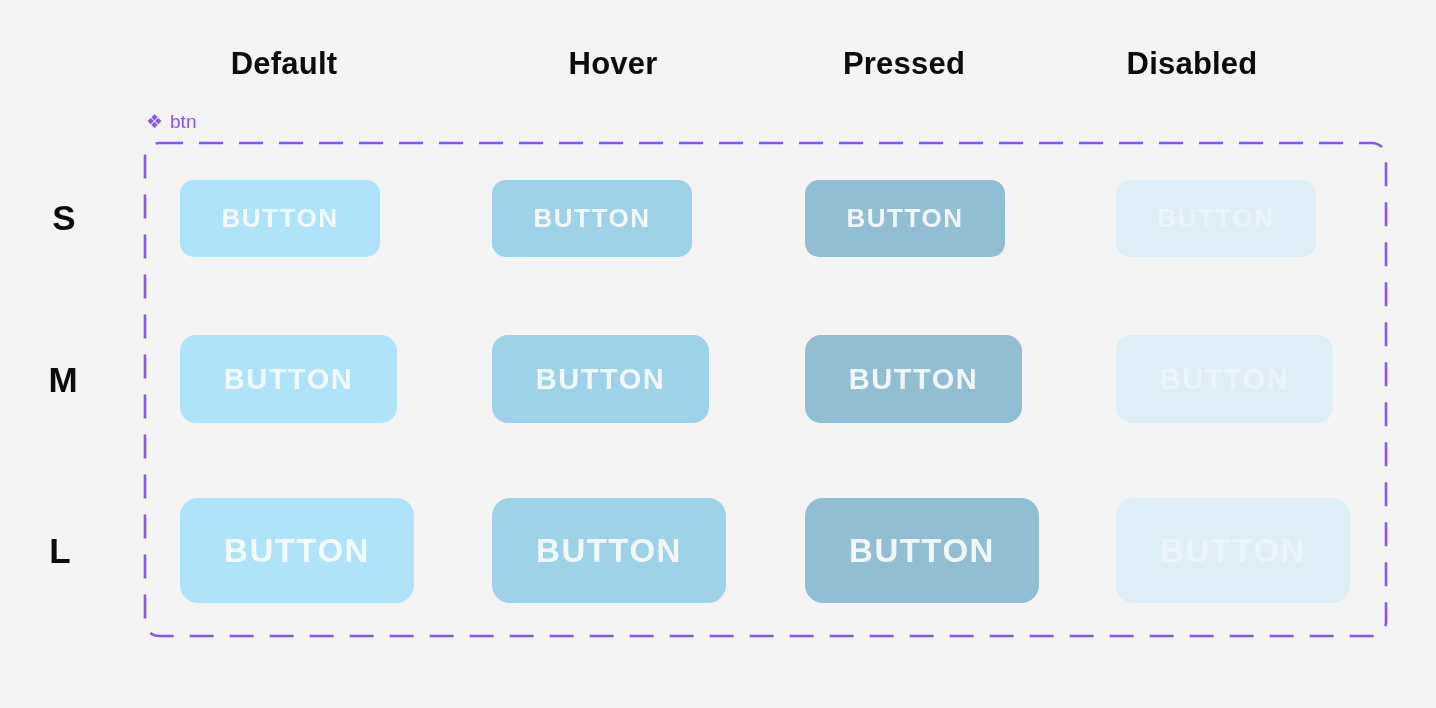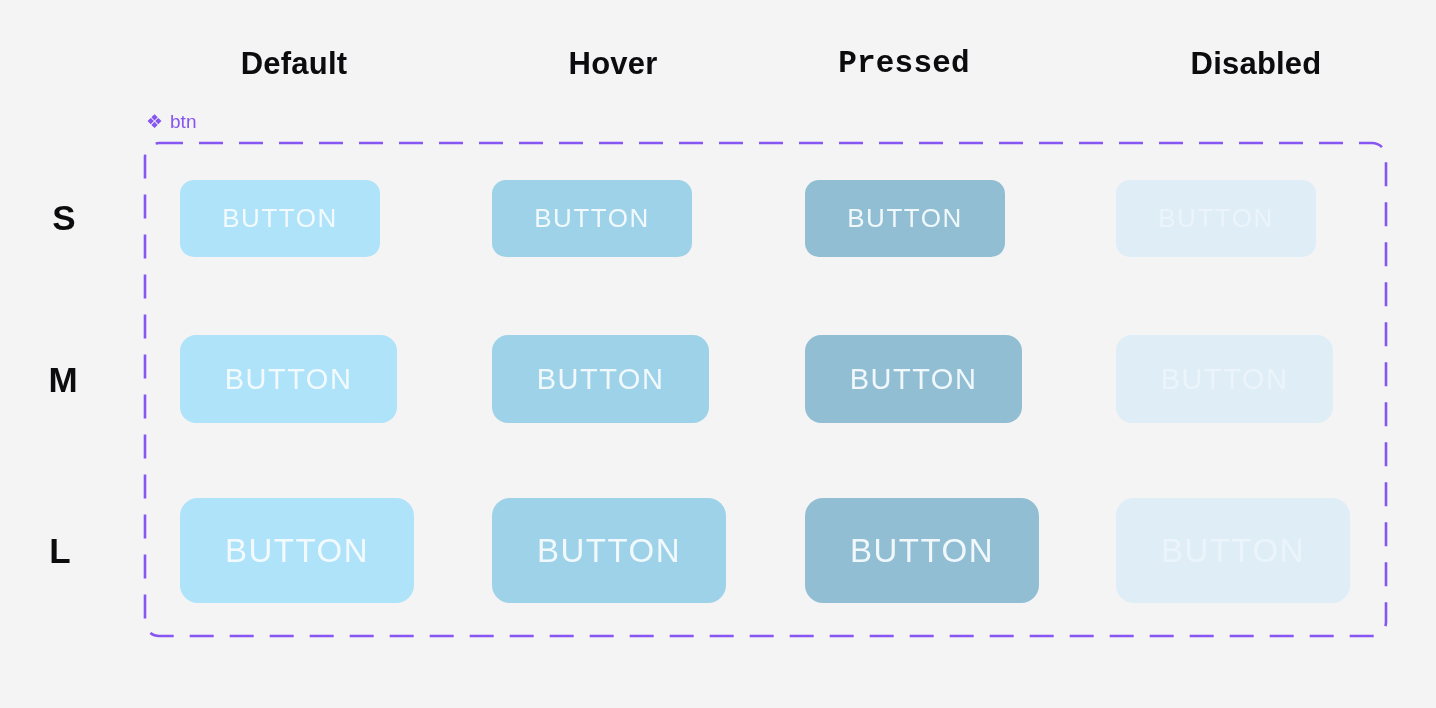--- a/index.html
+++ b/index.html
@@ -17,24 +17,24 @@
   .col-header {
     position: absolute;
     top: 46px;
     transform: translateX(-50%);
     font-size: 31px;
     font-weight: bold;
     color: #0C0C0E;
     letter-spacing: 0.2px;
     white-space: nowrap;
   }
-  #h-default  { left: 294px; }
+  #h-default  { left: 284px; }
   #h-hover    { left: 613px; }
-  #h-pressed  { left: 904px; font-family: Liberation Mono, monospace; }
-  #h-disabled { left: 1256px; }
+  #h-pressed  { left: 904px; }
+  #h-disabled { left: 1192px; }
 
   
   .row-label {
     position: absolute;
     transform: translate(-50%, -50%);
     font-size: 35px;
     font-weight: bold;
     color: #0C0C0E;
   }
   #r-s { left: 64px; top: 218px; }
@@ -62,21 +62,21 @@
     top: 141px;
     pointer-events: none;
   }
 
   
   .btn {
     position: absolute;
     display: flex;
     align-items: center;
     justify-content: center;
-    font-weight: normal;
+    font-weight: bold;
     letter-spacing: 1.5px;
     user-select: none;
   }
   .col-0 { left: 180px; }
   .col-1 { left: 492px; }
   .col-2 { left: 805px; }
   .col-3 { left: 1116px; }
   .row-s { top: 180px; width: 200px; height: 77px;  border-radius: 14px; font-size: 26px; }
   .row-m { top: 335px; width: 217px; height: 88px;  border-radius: 16px; font-size: 29px; }
   .row-l { top: 498px; width: 234px; height: 105px; border-radius: 18px; font-size: 33px; }

